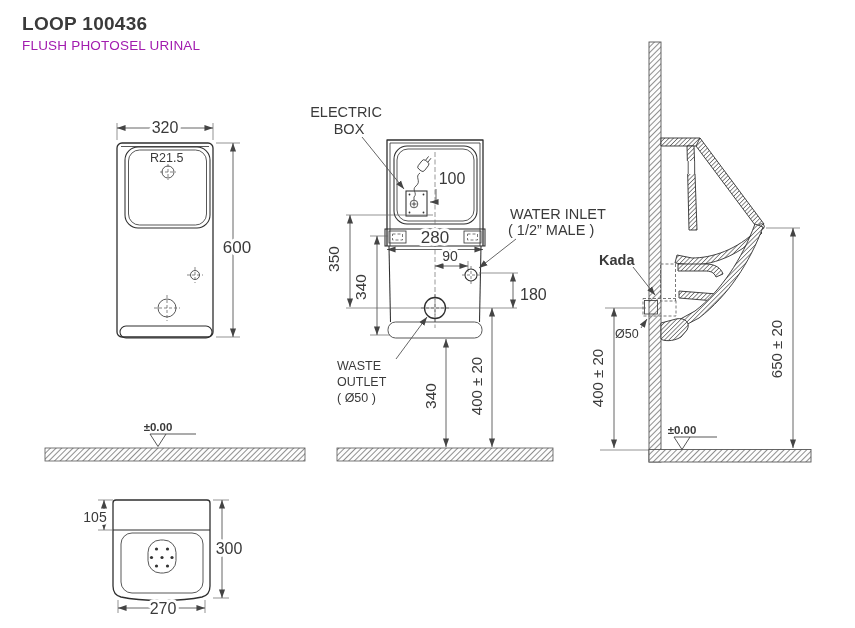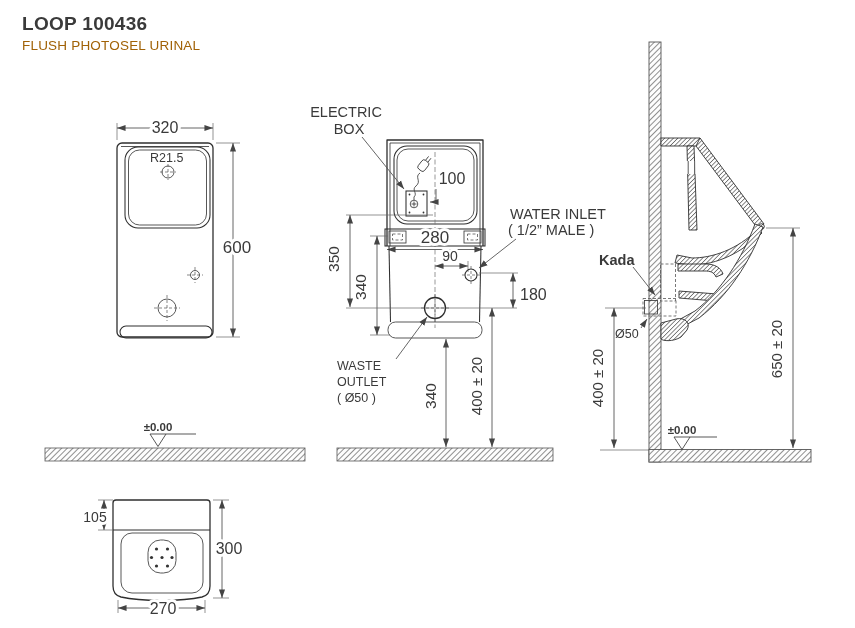--- a/index.html
+++ b/index.html
@@ -1,20 +1,20 @@
 <!DOCTYPE html>
 <html><head>
 <meta charset="utf-8">
 <style>
   html,body{margin:0;padding:0;background:#fff;}
   #stage{position:relative;width:855px;height:628px;background:#fff;overflow:hidden;
          font-family:"Liberation Sans",sans-serif;border-radius:13px;}
   .header{position:absolute;left:22px;top:13px;}
   .model{font-size:19px;font-weight:bold;color:#3a3a3a;letter-spacing:.3px;}
-  .sub{font-size:13.5px;color:#a16207;margin-top:3px;letter-spacing:.2px;}
+  .sub{font-size:13.5px;color:#a21caf;margin-top:3px;letter-spacing:.2px;}
   #drawing{position:absolute;left:0;top:0;}
   
   .obj{stroke:#2f2f2f;stroke-width:1.3;fill:none;stroke-linejoin:round;}
   .med{stroke:#2f2f2f;stroke-width:1.05;fill:none;}
   .thin{stroke:#3a3a3a;stroke-width:0.85;fill:none;}
   .dim{stroke:#555;stroke-width:0.9;fill:none;}
   .ref{stroke:#666;stroke-width:0.7;fill:none;}
   .cl{stroke:#777;stroke-width:0.75;fill:none;stroke-dasharray:5 2.5;}
   .ch{stroke:#555;stroke-width:0.7;fill:none;stroke-dasharray:3 2;}
   .dash{stroke:#555;stroke-width:0.8;fill:none;stroke-dasharray:3 2;}

